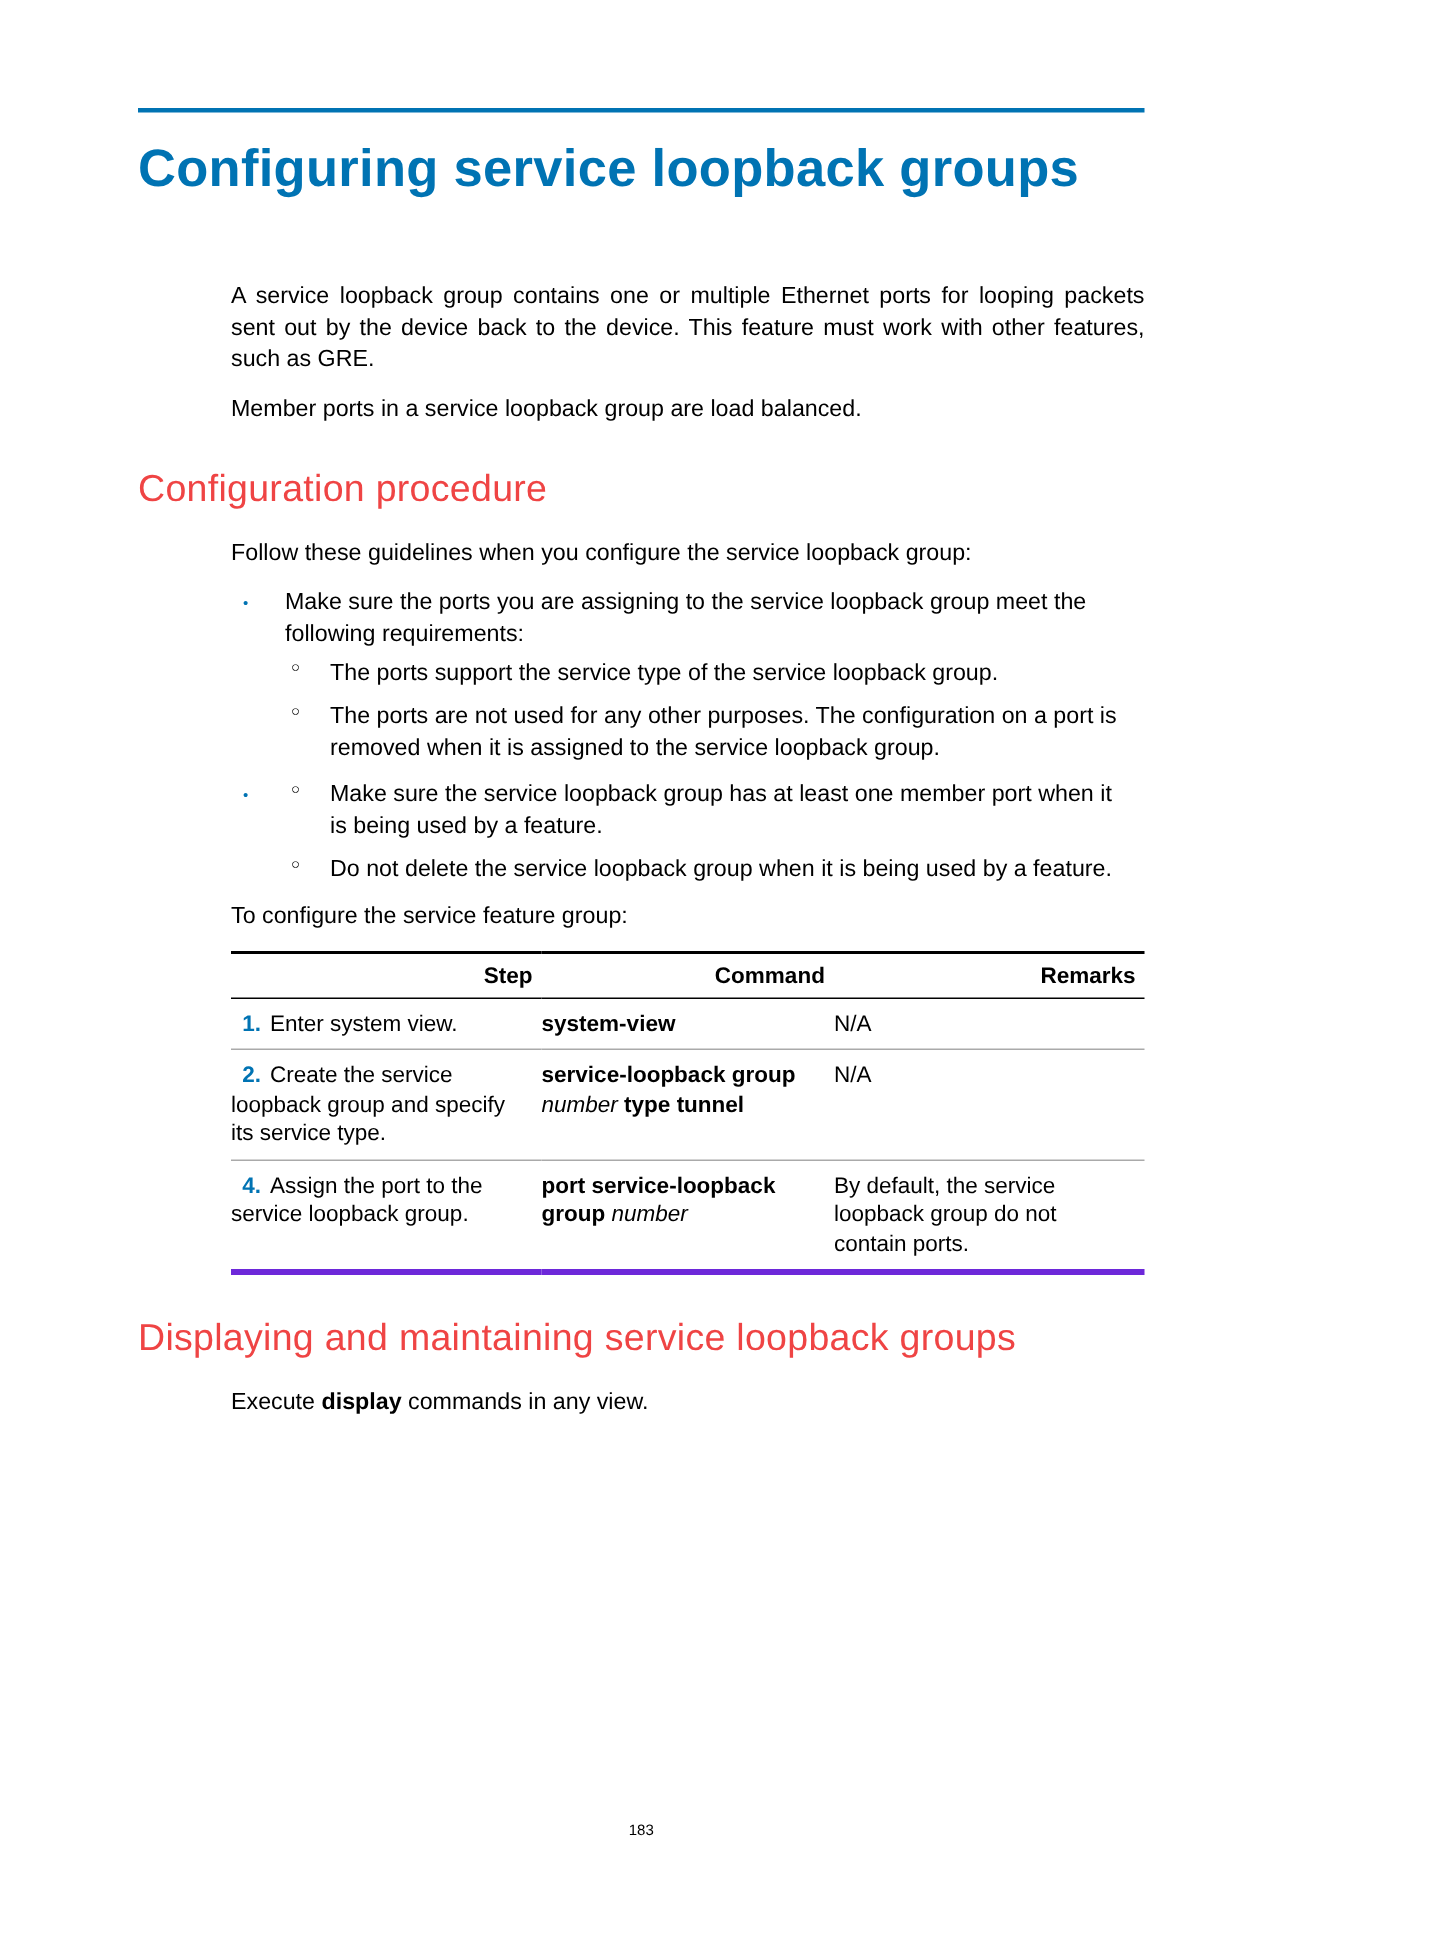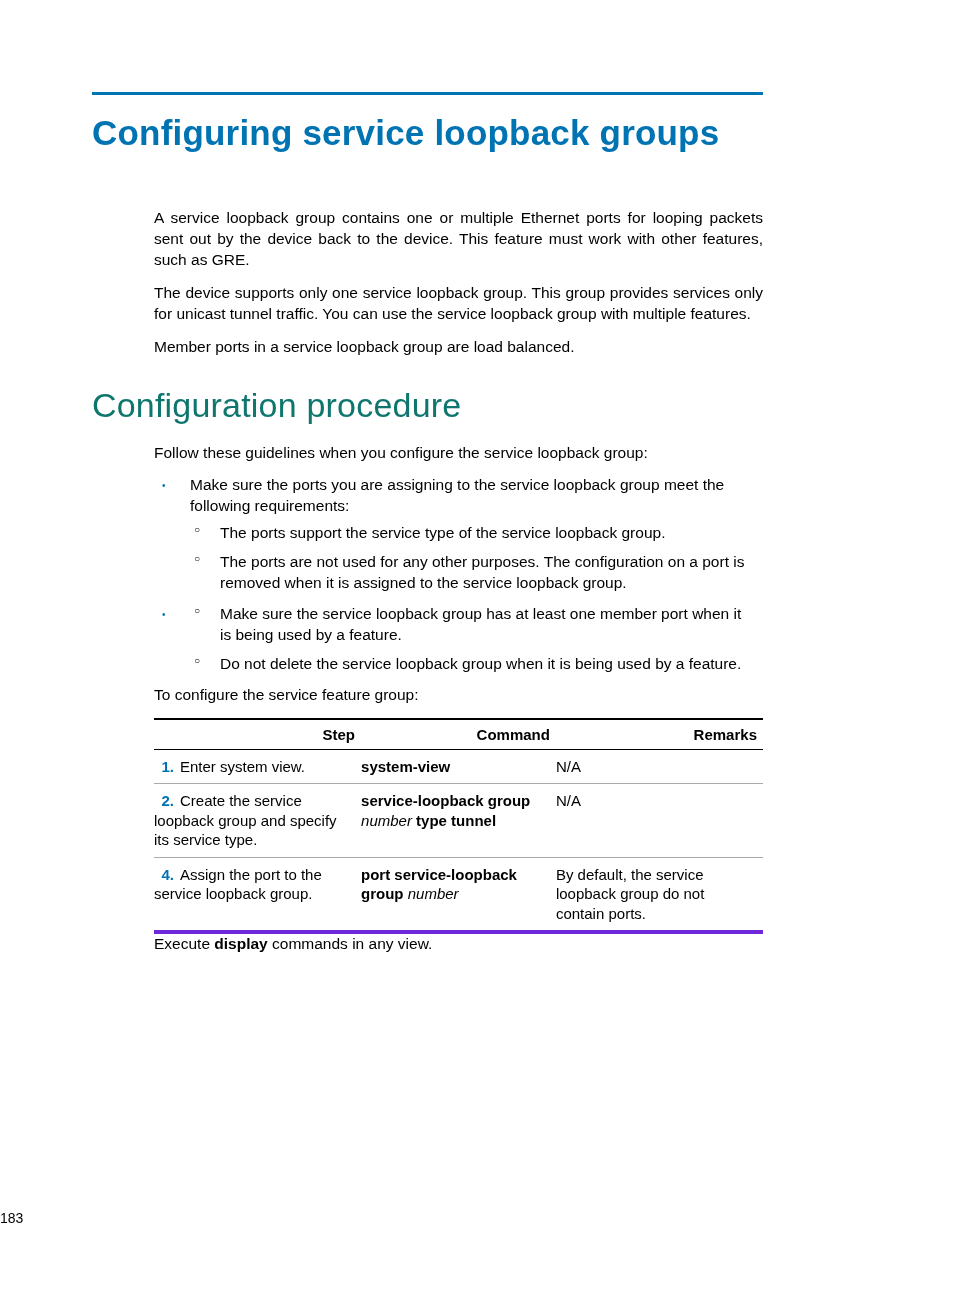--- a/index.html
+++ b/index.html
@@ -6,41 +6,41 @@
     margin: 0;
     font-family: "Segoe UI", "Helvetica Neue", Arial, sans-serif;
     font-size: 15.5px;
     color: #000;
     background: #fff;
   }
   .page {
     width: 855px;
     min-height: 1296px;
     box-sizing: border-box;
-    padding: 92px 92px 40px 92px;
+    padding: 72px 92px 40px 92px;
     position: relative;
   }
   .top-rule {
     height: 3px;
     background: #0073b3;
     margin-bottom: 18px;
   }
   h1 {
     font-family: "Segoe UI", "Helvetica Neue", Arial, sans-serif;
     color: #0073b3;
     font-weight: 700;
     font-size: 35px;
     margin: 0 0 55px 0;
     letter-spacing: 0.2px;
   }
   h2 {
     font-family: "Segoe UI Light", "Segoe UI", "Helvetica Neue", Arial, sans-serif;
-    color: #0f766e;
+    color: #ef4444;
     font-weight: 300;
-    font-size: 34px;
+    font-size: 25px;
     margin: 28px 0 18px 0;
     letter-spacing: 0.2px;
   }
   .body-block {
     margin-left: 62px;
   }
   p {
     margin: 0 0 12px 0;
     line-height: 1.35;
     text-align: justify;
@@ -113,37 +113,36 @@
     display: inline-block;
     text-align: right;
     padding-right: 6px;
   }
   .b { font-weight: 700; }
   .i { font-style: italic; }
   .page-num {
     position: absolute;
     bottom: 70px;
     left: 0; right: 0;
-    text-align: left;
-    font-size: 14px;
+    text-align: center;
+    font-size: 10px;
   }
   col.cstep { width: 34%; }
   col.ccmd  { width: 32%; }
   col.crem  { width: 34%; }
 </style>
 </head>
 <body>
 
 <div class="page">
   <div class="top-rule"></div>
   <h1>Configuring service loopback groups</h1>
 
   <div class="body-block">
     <p>A service loopback group contains one or multiple Ethernet ports for looping packets sent out by the device back to the device. This feature must work with other features, such as GRE.</p>
-    <p>The device supports only one service loopback group. This group provides services only for unicast tunnel traffic. You can use the service loopback group with multiple features.</p>
     <p>Member ports in a service loopback group are load balanced.</p>
   </div>
 
   <h2>Configuration procedure</h2>
 
   <div class="body-block">
     <p>Follow these guidelines when you configure the service loopback group:</p>
 
     <ul class="bul">
       <li>
@@ -189,20 +188,21 @@
         </tr>
         <tr>
           <td><span class="stepnum">4.</span><span>Assign the port to the service loopback group.</span></td>
           <td><span class="b">port service-loopback group</span><span class="i"> number</span></td>
           <td>By default, the service loopback group do not contain ports.</td>
         </tr>
       </tbody>
     </table>
   </div>
 
+  <h2>Displaying and maintaining service loopback groups</h2>
 
   <div class="body-block">
     <p>
       <span>Execute </span><span class="b">display</span><span> commands in any view.</span>
     </p>
   </div>
 
   <div class="page-num">183</div>
 </div>
 

